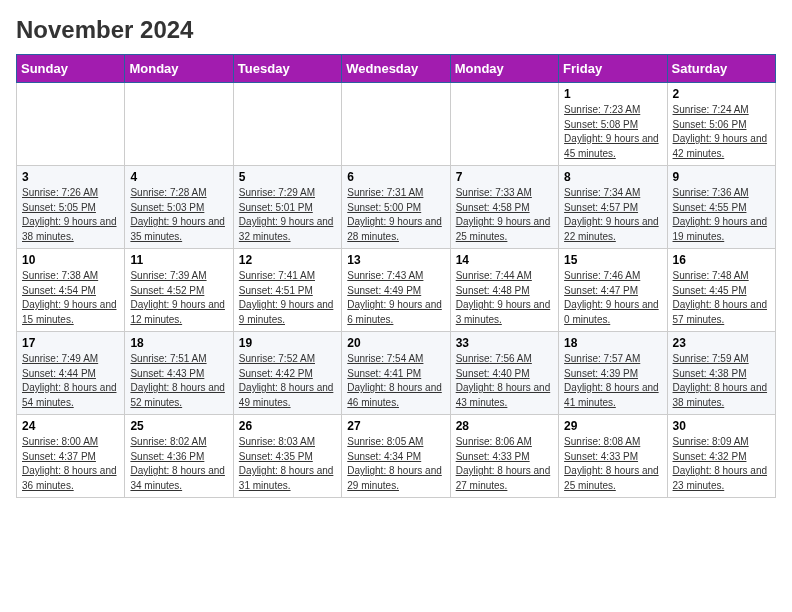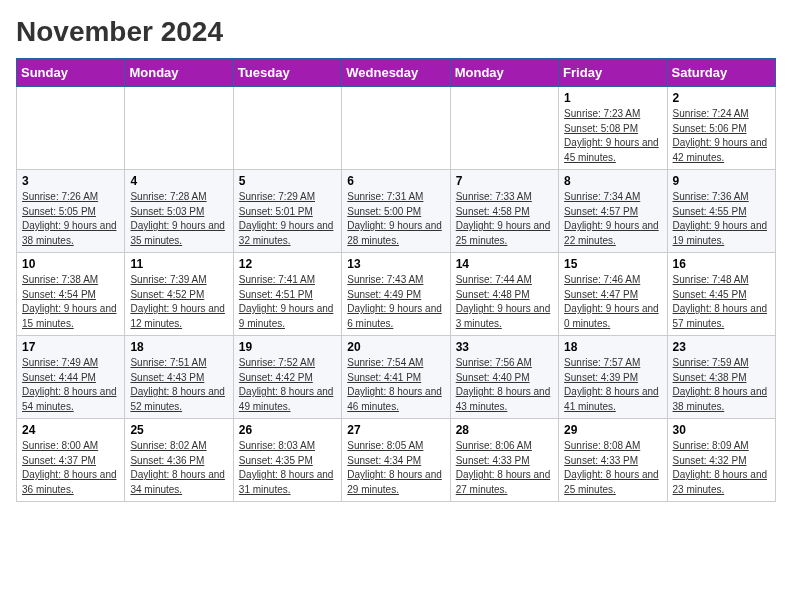--- a/index.html
+++ b/index.html
@@ -18,21 +18,21 @@
     }
     .logo {
       display: flex;
       align-items: center;
       gap: 4px;
     }
     .title-area {
       text-align: right;
     }
     .month-title {
-      font-size: 28px;
+      font-size: 24px;
       font-weight: bold;
       color: #333;
     }
     .location-title {
       font-size: 15px;
       color: #555;
     }
     .calendar-table {
       width: 100%;
       border-collapse: collapse;

